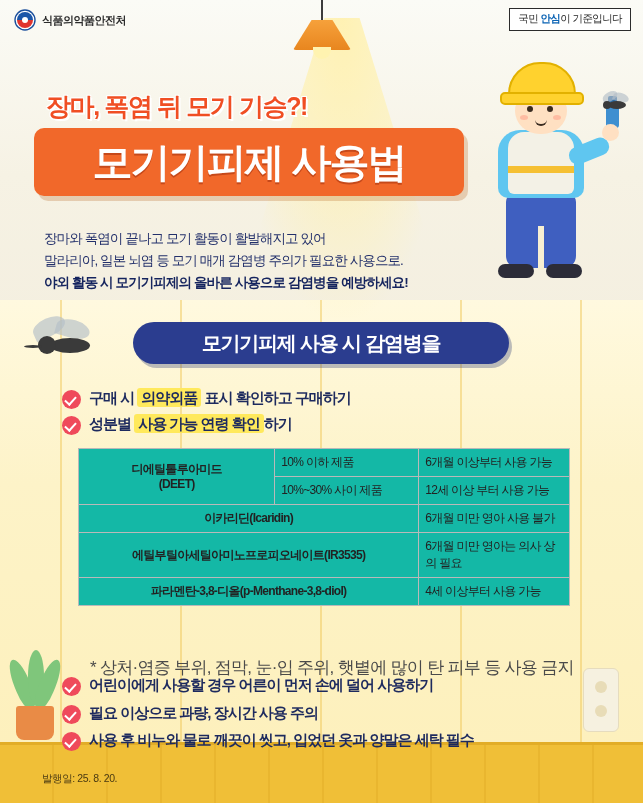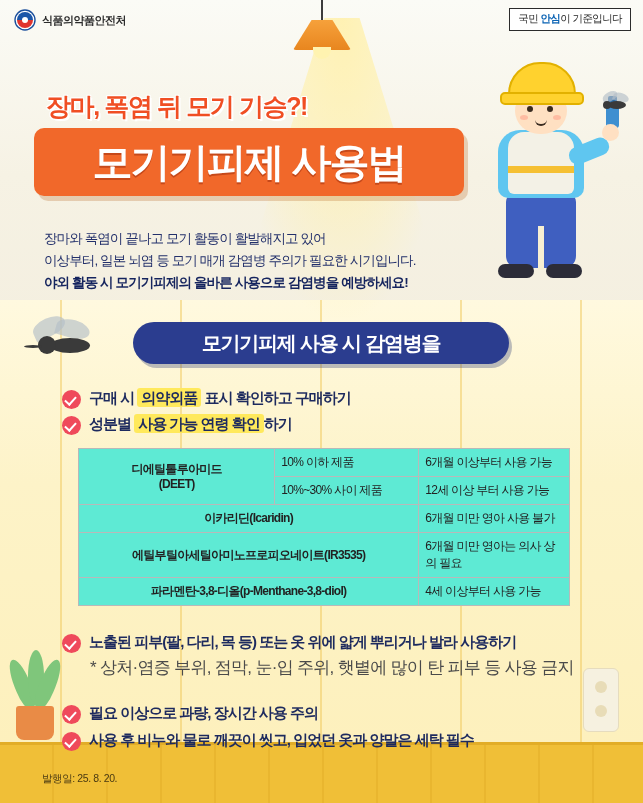--- a/index.html
+++ b/index.html
@@ -279,21 +279,21 @@
     color: #4a4a4a;
     letter-spacing: -0.7px;
   }
 
   
   .tbl {
     position: absolute;
     left: 78px; top: 448px;
     width: 492px;
     border-collapse: collapse;
-    background: #5eead4;
+    background: #14b8a6;
     font-size: 12px;
     color: #222;
   }
   .tbl td {
     border: 1px solid #b9b9b9;
     padding: 5px 6px;
     letter-spacing: -0.7px;
   }
   .tbl td.name {
     text-align: center;
@@ -419,21 +419,21 @@
   </div>
 
   <div class="title-sub">장마, 폭염 뒤 모기 기승?!</div>
   <div class="title-main-wrap">
     <div class="title-main-bar"></div>
     <div class="title-main">모기기피제 사용법</div>
   </div>
 
   <div class="lead">
     <div>장마와 폭염이 끝나고 모기 활동이 활발해지고 있어</div>
-    <div>이상부터, 일본 뇌염 등 모기 매개 감염병 주의가 필요한 시기입니다.</div>
+    <div>말라리아, 일본 뇌염 등 모기 매개 감염병 주의가 필요한 사용으로.</div>
     <div class="strong">야외 활동 시 모기기피제의 올바른 사용으로 감염병을 예방하세요!</div>
   </div>
 
   <div class="banner">
     <span>모기기피제 사용 시 감염병을</span>
   </div>
 
   <div class="bullet-row" style="left:62px; top:388px; width:520px;">
     <div class="check"></div>
     <div class="btext"><span>구매 시 </span><span class="hl">의약외품</span><span> 표시 확인하고 구매하기</span></div>
@@ -465,26 +465,26 @@
       <td class="name" colspan="2">에틸부틸아세틸아미노프로피오네이트(IR3535)</td>
       <td class="col3">6개월 미만 영아는 의사 상의 필요</td>
     </tr>
     <tr>
       <td class="name" colspan="2">파라멘탄-3,8-디올(p-Menthane-3,8-diol)</td>
       <td class="col3">4세 이상부터 사용 가능</td>
     </tr>
   </tbody>
     </table>
 
-  <div class="bullet-row" style="left:62px; top:632px; width:560px;">
+  <div class="note" style="left:90px; top:656px;">* 상처·염증 부위, 점막, 눈·입 주위, 햇볕에 많이 탄 피부 등 사용 금지</div>
+
+  <div class="bullet-row" style="left:62px; top:675px; width:560px;">
     <div class="check"></div>
-    <div class="btext">노출된 피부(팔, 다리, 목 등) 또는 옷 위에 얇게 뿌리거나 발라 사용하기</div>
-  </div>
-  <div class="note" style="left:90px; top:656px;">* 상처·염증 부위, 점막, 눈·입 주위, 햇볕에 많이 탄 피부 등 사용 금지</div>
-
+    <div class="btext">어린이에게 사용할 경우 어른이 먼저 손에 덜어 사용하기</div>
+  </div>
   <div class="bullet-row" style="left:62px; top:703px; width:560px;">
     <div class="check"></div>
     <div class="btext">필요 이상으로 과량, 장시간 사용 주의</div>
   </div>
   <div class="bullet-row" style="left:62px; top:730px; width:570px;">
     <div class="check"></div>
     <div class="btext">사용 후 비누와 물로 깨끗이 씻고, 입었던 옷과 양말은 세탁 필수</div>
   </div>
 
   <div class="socket">

